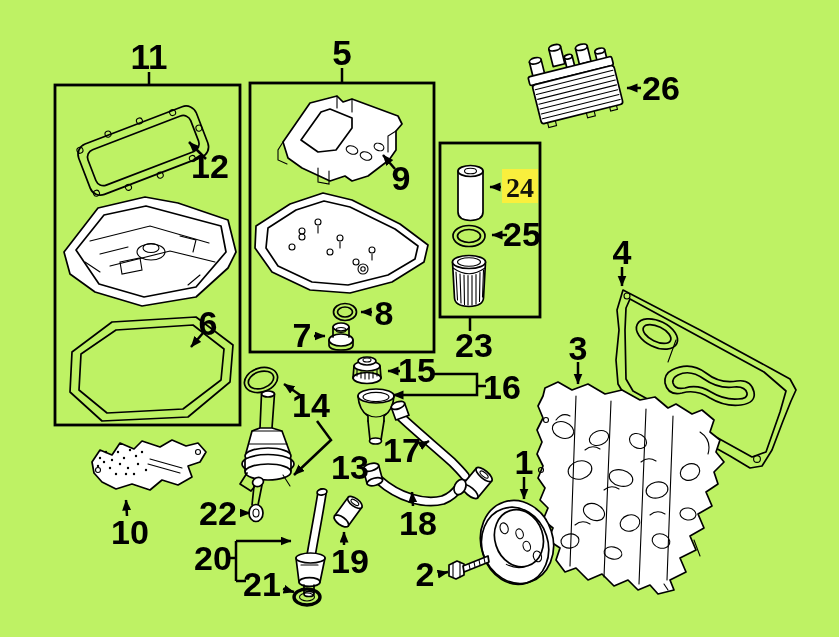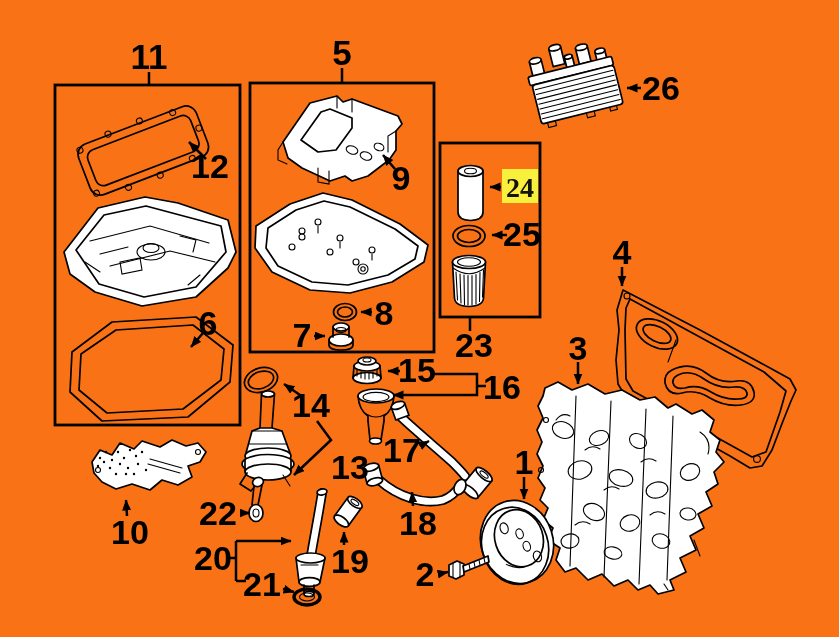--- a/index.html
+++ b/index.html
@@ -1,16 +1,16 @@
 <!DOCTYPE html>
 <html><head>
 <meta charset="utf-8">
 <style>
   html,body{margin:0;padding:0;background:#ffffff;}
-  .stage{position:relative;width:839px;height:637px;background:#f97316;overflow:hidden;
+  .stage{position:relative;width:839px;height:637px;background:#bef264;overflow:hidden;
          font-family:"Liberation Sans", sans-serif;}
   svg{display:block}
   .callout{font-family:"Liberation Sans", sans-serif;font-weight:bold;font-size:34px;fill:#000;}
   .callout-big{font-size:35px;}
   .callout-serif{font-family:"Liberation Serif", serif;font-weight:bold;font-size:28px;fill:#13130a;}
   .part{stroke:#000;stroke-width:1.7;fill:none;stroke-linejoin:round;stroke-linecap:round;}
   .partw{stroke:#000;stroke-width:1.7;fill:#fff;stroke-linejoin:round;stroke-linecap:round;}
   .thin{stroke:#000;stroke-width:1.1;fill:none;stroke-linecap:round;}
   .leader{stroke:#000;stroke-width:2.5;fill:none;stroke-linecap:butt;}
   .gbox{stroke:#000;stroke-width:2.8;fill:none;}

